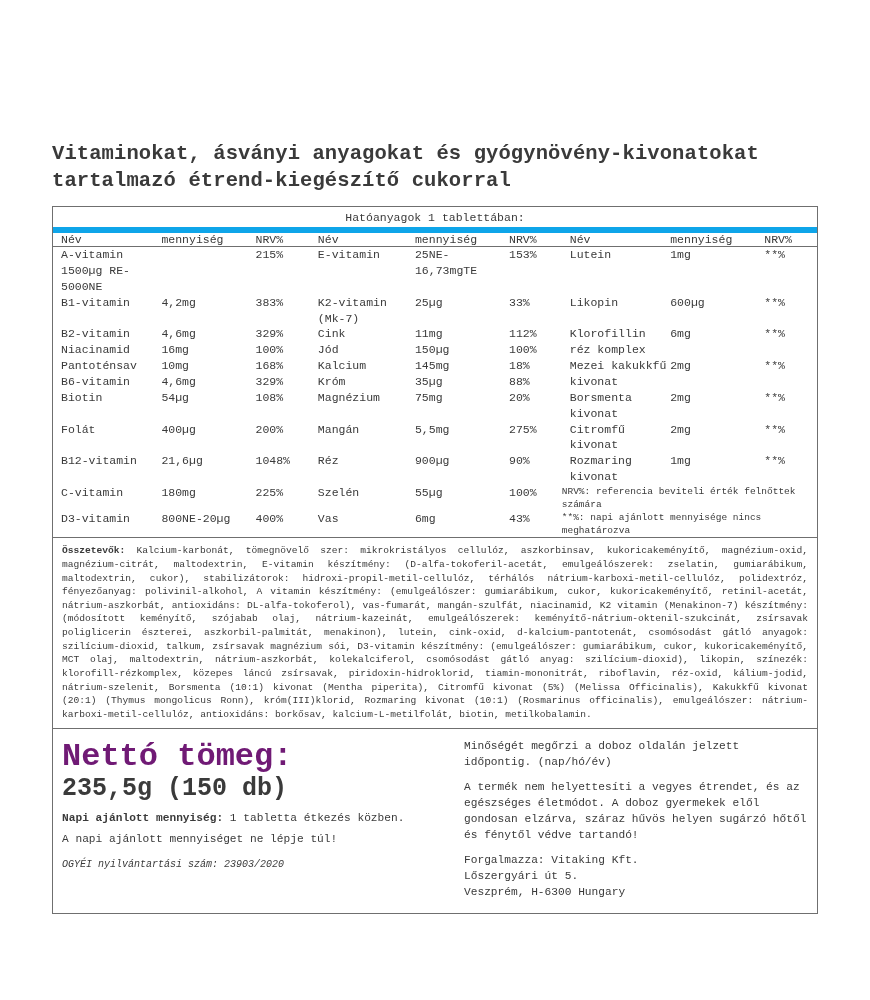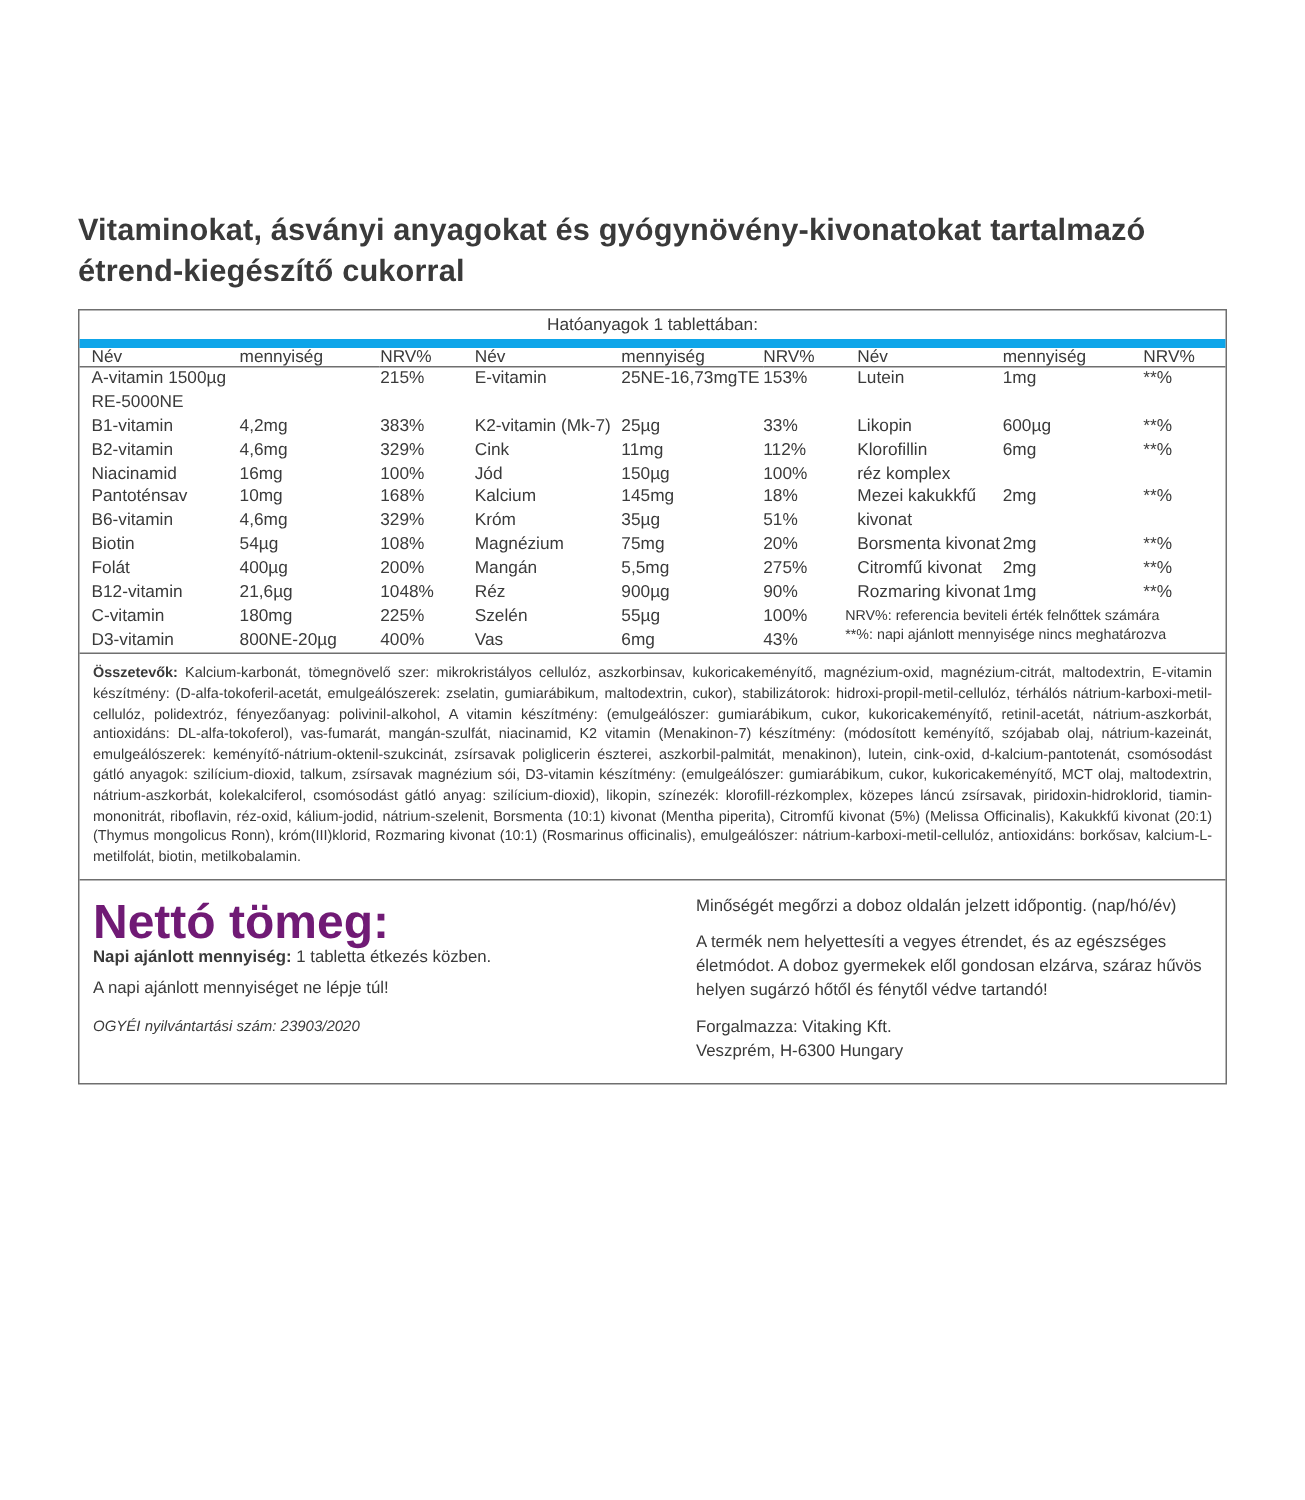--- a/index.html
+++ b/index.html
@@ -13,20 +13,21 @@
     font-family: "Liberation Sans", sans-serif;
     color: #2e2e2e;
     -webkit-font-smoothing: antialiased;
   }
   .page {
     position: relative;
     width: 870px;
     height: 972px;
     box-sizing: border-box;
     padding: 140px 52px 0 52px;
+    font-family: Liberation Mono, monospace;
   }
   .title {
     font-size: 20.5px;
     font-weight: 700;
     line-height: 1.32;
     color: #3a3a3a;
     margin: 0 0 12px 0;
     letter-spacing: 0.1px;
   }
   .panel {
@@ -203,21 +204,21 @@
         <td class="c-amt">2mg</td>
         <td class="c-nrv">**%</td>
       </tr>
 
       <tr class="rowsp">
         <td class="c-name">B6-vitamin</td>
         <td class="c-amt">4,6mg</td>
         <td class="c-nrv">329%</td>
         <td class="c-name">Króm</td>
         <td class="c-amt">35µg</td>
-        <td class="c-nrv">51%</td>
+        <td class="c-nrv">88%</td>
         <td class="c-name">kivonat</td>
         <td class="c-amt"></td>
         <td class="c-nrv"></td>
       </tr>
 
       <tr class="rowsp">
         <td class="c-name">Biotin</td>
         <td class="c-amt">54µg</td>
         <td class="c-nrv">108%</td>
         <td class="c-name">Magnézium</td>
@@ -276,28 +277,30 @@
     </tbody>
       </table>
 
     <div class="ingredients">
       <b>Összetevők:</b><span> Kalcium-karbonát, tömegnövelő szer: mikrokristályos cellulóz, aszkorbinsav, kukoricakeményítő, magnézium-oxid, magnézium-citrát, maltodextrin, E-vitamin készítmény: (D-alfa-tokoferil-acetát, emulgeálószerek: zselatin, gumiarábikum, maltodextrin, cukor), stabilizátorok: hidroxi-propil-metil-cellulóz, térhálós nátrium-karboxi-metil-cellulóz, polidextróz, fényezőanyag: polivinil-alkohol, A vitamin készítmény: (emulgeálószer: gumiarábikum, cukor, kukoricakeményítő, retinil-acetát, nátrium-aszkorbát, antioxidáns: DL-alfa-tokoferol), vas-fumarát, mangán-szulfát, niacinamid, K2 vitamin (Menakinon-7) készítmény: (módosított keményítő, szójabab olaj, nátrium-kazeinát, emulgeálószerek: keményítő-nátrium-oktenil-szukcinát, zsírsavak poliglicerin észterei, aszkorbil-palmitát, menakinon), lutein, cink-oxid, d-kalcium-pantotenát, csomósodást gátló anyagok: szilícium-dioxid, talkum, zsírsavak magnézium sói, D3-vitamin készítmény: (emulgeálószer: gumiarábikum, cukor, kukoricakeményítő, MCT olaj, maltodextrin, nátrium-aszkorbát, kolekalciferol, csomósodást gátló anyag: szilícium-dioxid), likopin, színezék: klorofill-rézkomplex, közepes láncú zsírsavak, piridoxin-hidroklorid, tiamin-mononitrát, riboflavin, réz-oxid, kálium-jodid, nátrium-szelenit, Borsmenta (10:1) kivonat (Mentha piperita), Citromfű kivonat (5%) (Melissa Officinalis), Kakukkfű kivonat (20:1) (Thymus mongolicus Ronn), króm(III)klorid, Rozmaring kivonat (10:1) (Rosmarinus officinalis), emulgeálószer: nátrium-karboxi-metil-cellulóz, antioxidáns: borkősav, kalcium-L-metilfolát, biotin, metilkobalamin.</span>
     </div>
 
     <div class="bottom">
       <div class="bottom-left">
         <div class="netto-label">Nettó tömeg:</div>
+        <div class="netto-value">235,5g (150 db)</div>
         <div class="daily">
           <b>Napi ajánlott mennyiség:</b><span> 1 tabletta étkezés közben.</span>
         </div>
         <div class="warn">A napi ajánlott mennyiséget ne lépje túl!</div>
         <div class="ogyei">OGYÉI nyilvántartási szám: 23903/2020</div>
       </div>
       <div class="bottom-right">
         <div class="br-par">Minőségét megőrzi a doboz oldalán jelzett időpontig. (nap/hó/év)</div>
         <div class="br-par">A termék nem helyettesíti a vegyes étrendet, és az egészséges életmódot. A doboz gyermekek elől gondosan elzárva, száraz hűvös helyen sugárzó hőtől és fénytől védve tartandó!</div>
         <div class="addr-line">Forgalmazza: Vitaking Kft.</div>
+        <div class="addr-line">Lőszergyári út 5.</div>
         <div class="addr-line">Veszprém, H-6300 Hungary</div>
       </div>
     </div>
 
   </div>
 </div>
 
 </body></html>

